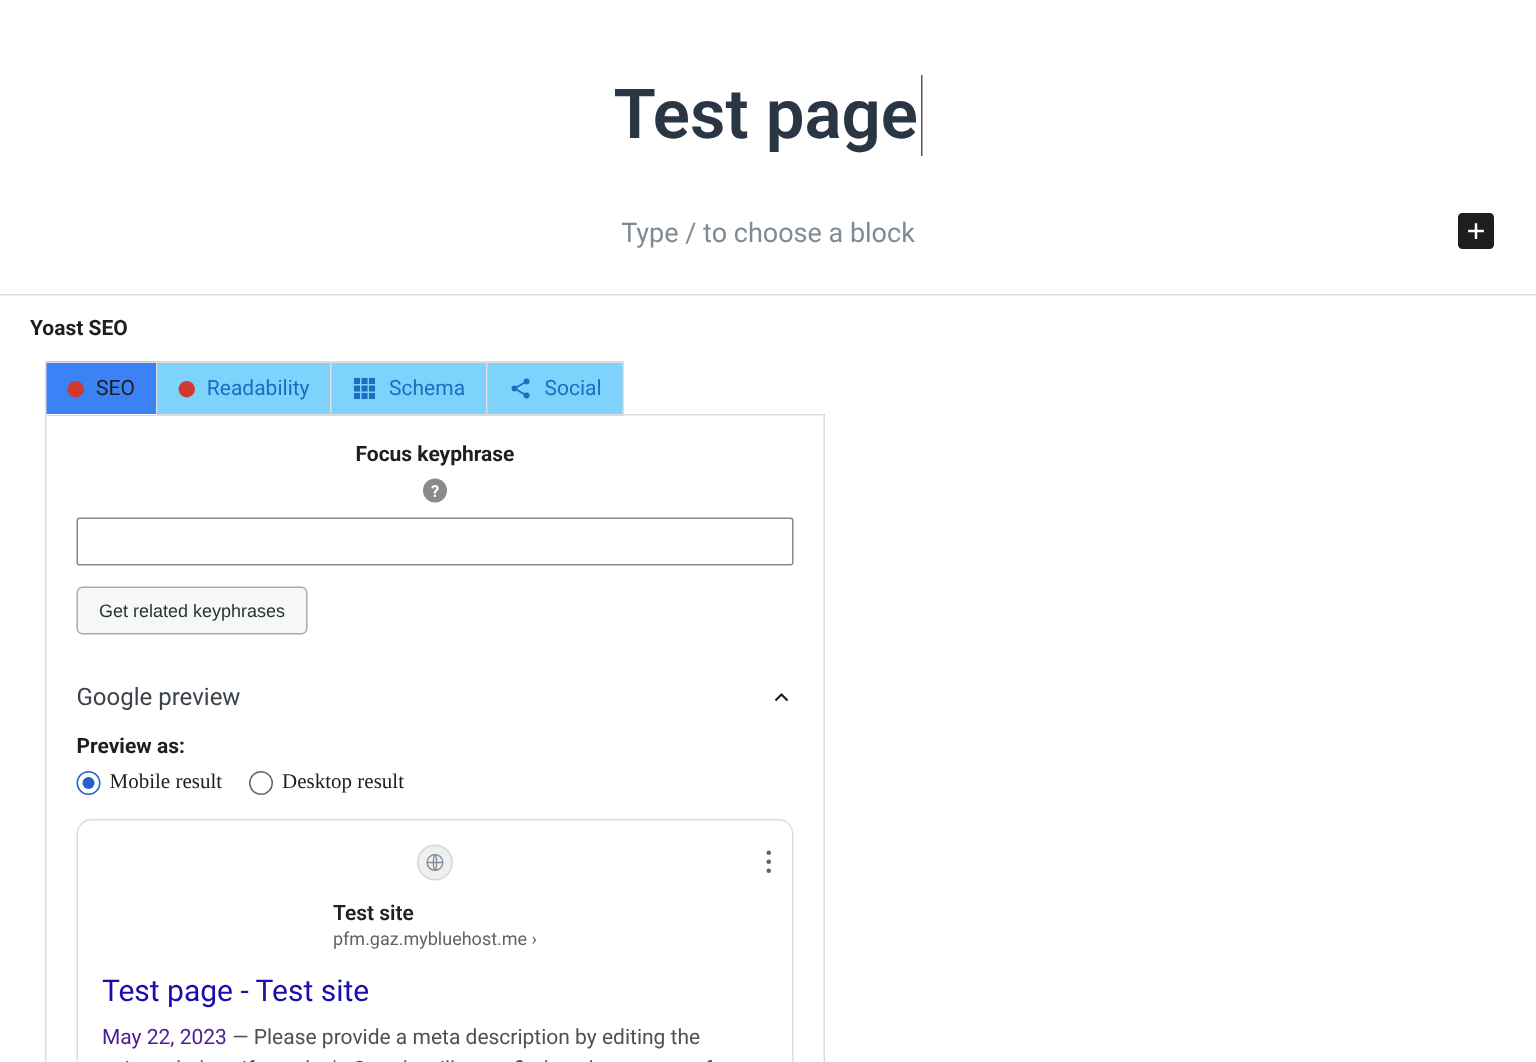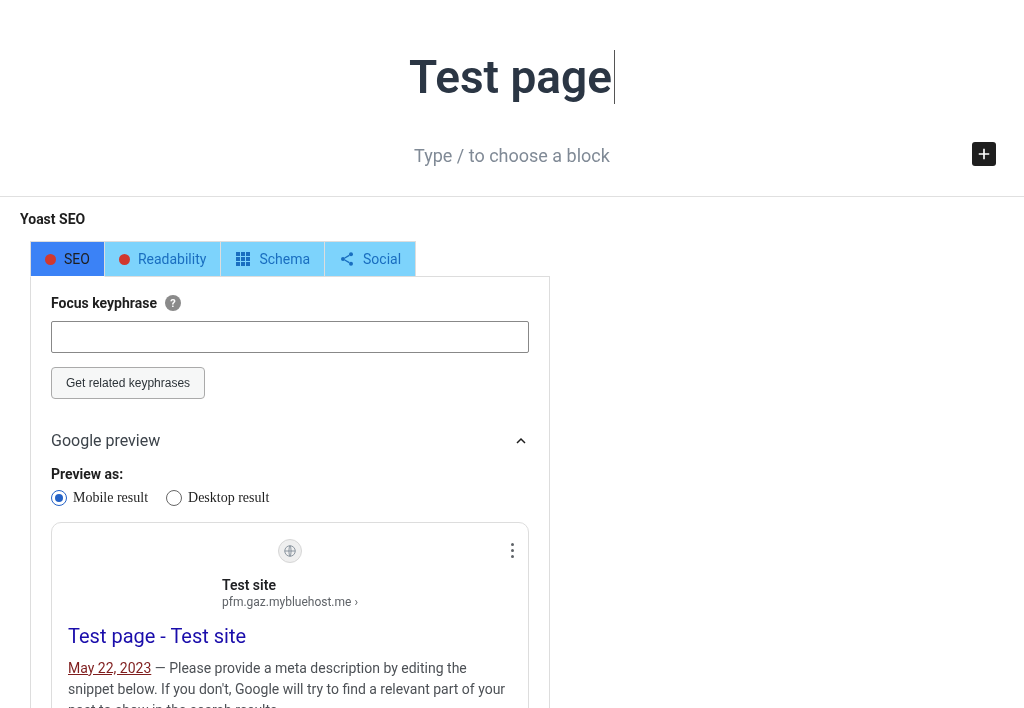--- a/index.html
+++ b/index.html
@@ -74,21 +74,21 @@
 
   .tab-body {
     border: 1px solid #ddd;
     padding: 18px 20px;
     margin-left: 10px;
     margin-top: -1px;
     width: 520px;
     background: #fff;
   }
 
-  .focus-row { display: flex; align-items: center; gap: 8px; font-weight: 700; font-size: 14px; }
+  .focus-row { display: flex; align-items: center; gap: 8px; font-weight: 700; font-size: 14px; flex-direction: column; }
   .help-icon {
     width: 16px; height: 16px; border-radius: 50%;
     background: #8a8a8a; color: #fff;
     display: inline-flex; align-items: center; justify-content: center;
     font-size: 11px; font-weight: 700;
   }
   .kw-input {
     width: 100%;
     height: 32px;
     border: 1px solid #888;
@@ -152,21 +152,21 @@
   .site-url  { font-size: 12px; color: #5f6368; }
   .more-dots {
     position: absolute; right: 14px; top: 20px;
     display: flex; flex-direction: column; gap: 3px;
     cursor: pointer;
   }
   .more-dots span { width: 3px; height: 3px; border-radius: 50%; background: #5f6368; }
 
   .snippet-title { color: #1a0dab; font-size: 20px; margin-top: 14px; }
   .snippet-desc  { color: #4d5156; font-size: 14px; margin-top: 10px; line-height: 1.5; }
-  .snippet-desc .date { color: #7f1d1d; text-decoration: underline; }
+  .snippet-desc .date { color: #4c1d95; }
 </style>
 </head>
 <body>
 
 <div class="editor-area">
   <h1 class="page-title">
     <span class="title-caret">Test page</span>
   </h1>
   <div class="block-placeholder">Type / to choose a block</div>
   <div class="add-block-btn">

